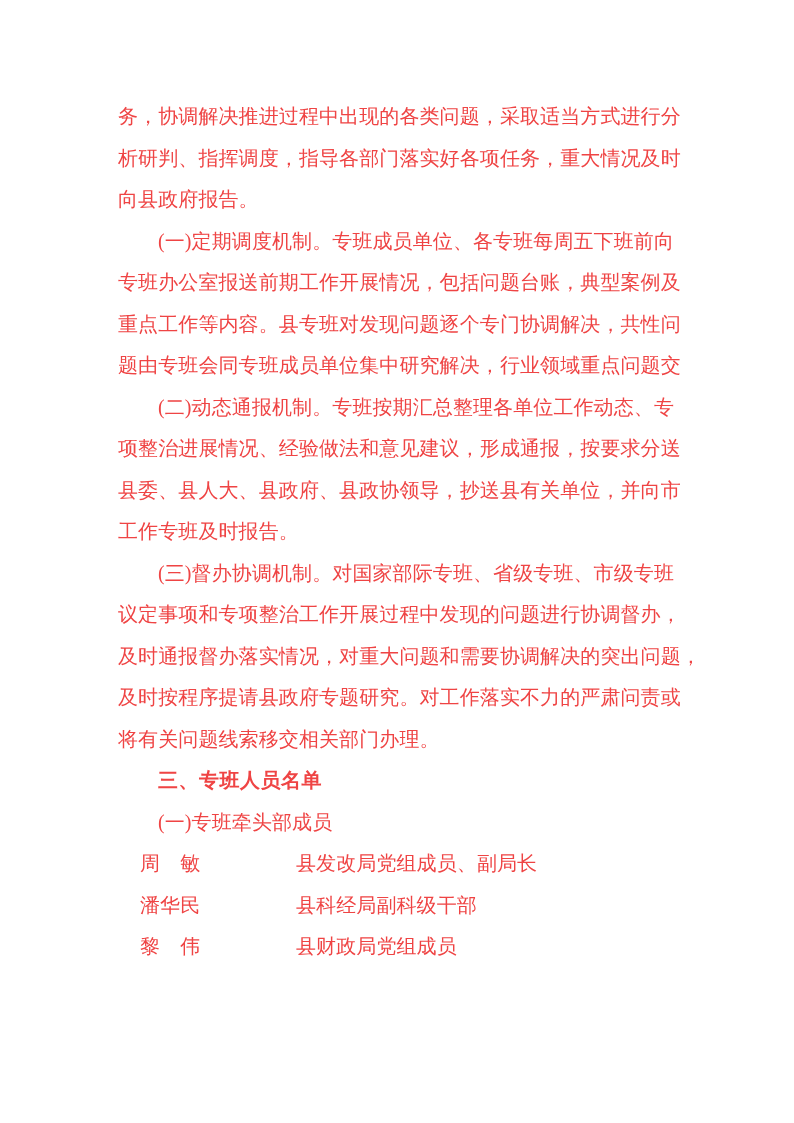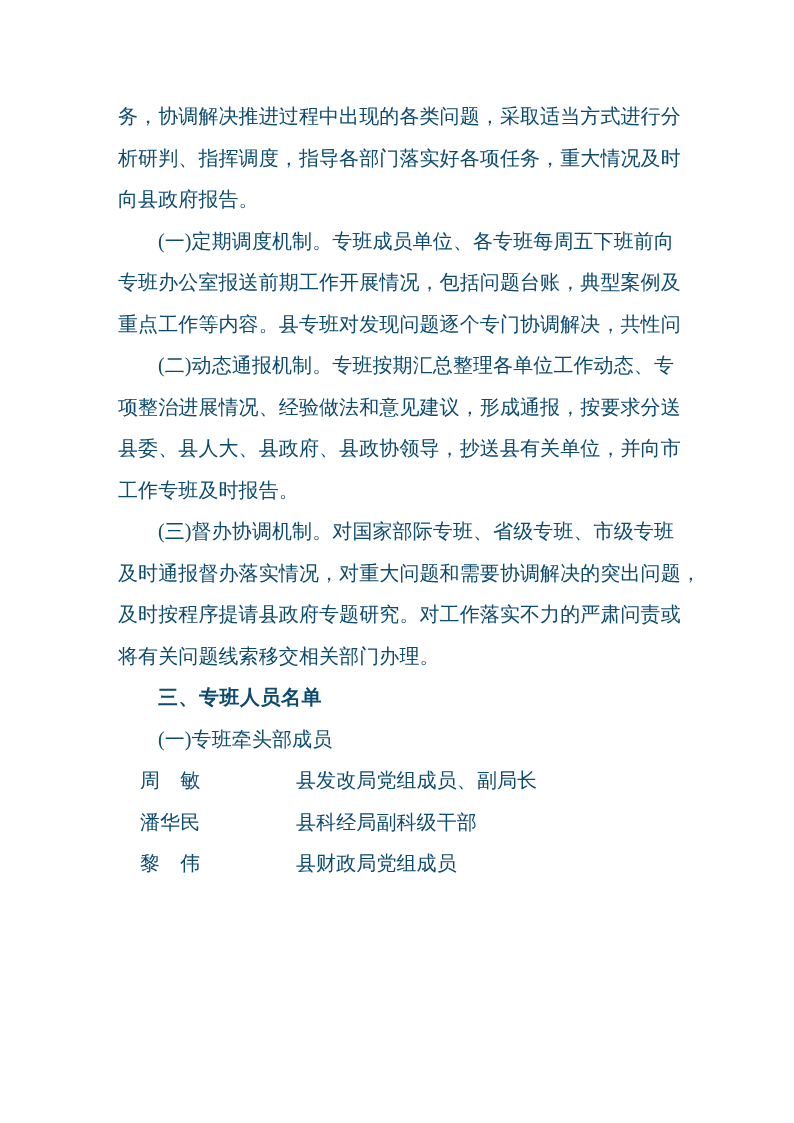--- a/index.html
+++ b/index.html
@@ -10,21 +10,21 @@
   }
   .page {
     position: relative;
     width: 794px;
     height: 1123px;
     background: #ffffff;
     box-sizing: border-box;
     padding: 96px 112px 0 118px;
     overflow: hidden;
     font-family: "Liberation Serif", "DejaVu Serif", serif;
-    color: #0c4a6e;
+    color: #ef4444;
   }
   .doc-body {
     width: 564px;
   }
   .line {
     font-size: 20px;
     line-height: 41.5px;
     height: 41.5px;
     white-space: pre;
     letter-spacing: 0.1px;
@@ -55,25 +55,27 @@
 <body>
 
 <div class="page">
   <div class="doc-body">
       <div class="line body">务，协调解决推进过程中出现的各类问题，采取适当方式进行分</div>
       <div class="line body">析研判、指挥调度，指导各部门落实好各项任务，重大情况及时</div>
       <div class="line body">向县政府报告。</div>
       <div class="line body-indent">(一)定期调度机制。专班成员单位、各专班每周五下班前向</div>
       <div class="line body">专班办公室报送前期工作开展情况，包括问题台账，典型案例及</div>
       <div class="line body">重点工作等内容。县专班对发现问题逐个专门协调解决，共性问</div>
+      <div class="line body">题由专班会同专班成员单位集中研究解决，行业领域重点问题交</div>
       <div class="line body-indent">(二)动态通报机制。专班按期汇总整理各单位工作动态、专</div>
       <div class="line body">项整治进展情况、经验做法和意见建议，形成通报，按要求分送</div>
       <div class="line body">县委、县人大、县政府、县政协领导，抄送县有关单位，并向市</div>
       <div class="line body">工作专班及时报告。</div>
       <div class="line body-indent">(三)督办协调机制。对国家部际专班、省级专班、市级专班</div>
+      <div class="line body">议定事项和专项整治工作开展过程中发现的问题进行协调督办，</div>
       <div class="line body">及时通报督办落实情况，对重大问题和需要协调解决的突出问题，</div>
       <div class="line body">及时按程序提请县政府专题研究。对工作落实不力的严肃问责或</div>
       <div class="line body">将有关问题线索移交相关部门办理。</div>
       <div class="line heading">三、专班人员名单</div>
       <div class="line subheading">(一)专班牵头部成员</div>
       <div class="line roster-row"><span class="person-name">周　敏</span><span class="person-title">县发改局党组成员、副局长</span></div>
       <div class="line roster-row"><span class="person-name">潘华民</span><span class="person-title">县科经局副科级干部</span></div>
       <div class="line roster-row"><span class="person-name">黎　伟</span><span class="person-title">县财政局党组成员</span></div>
     </div>
 </div>

